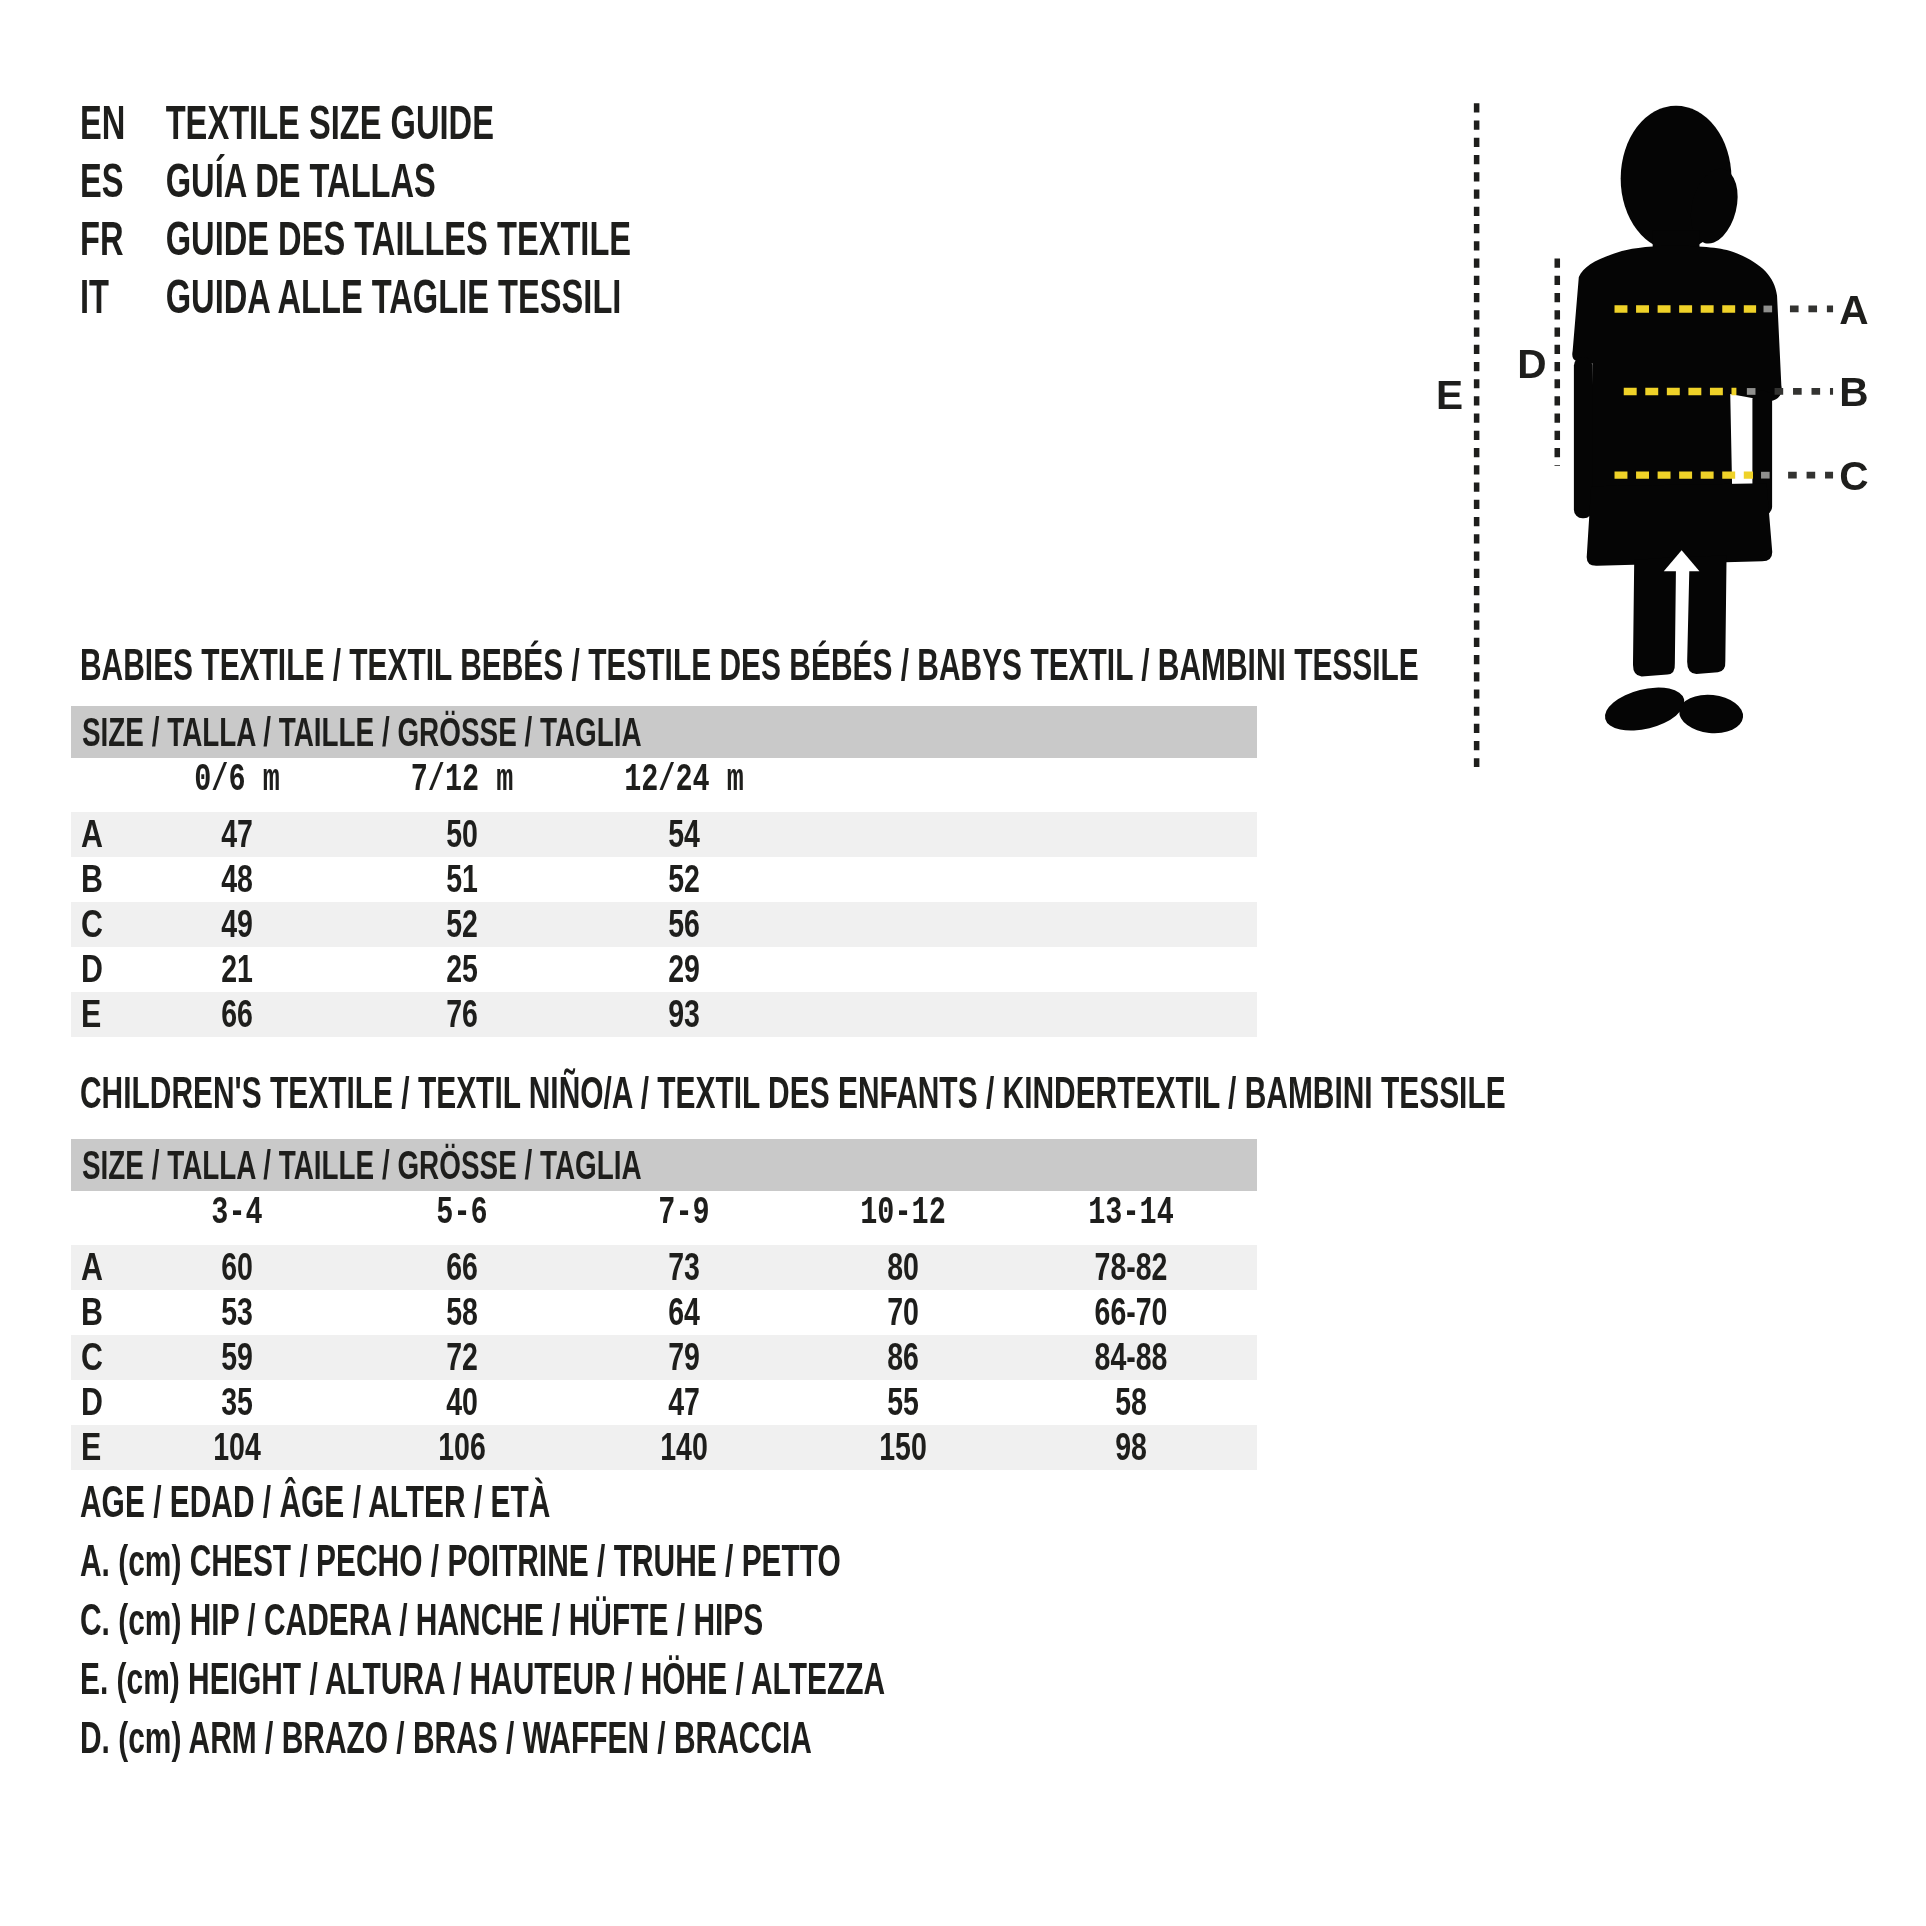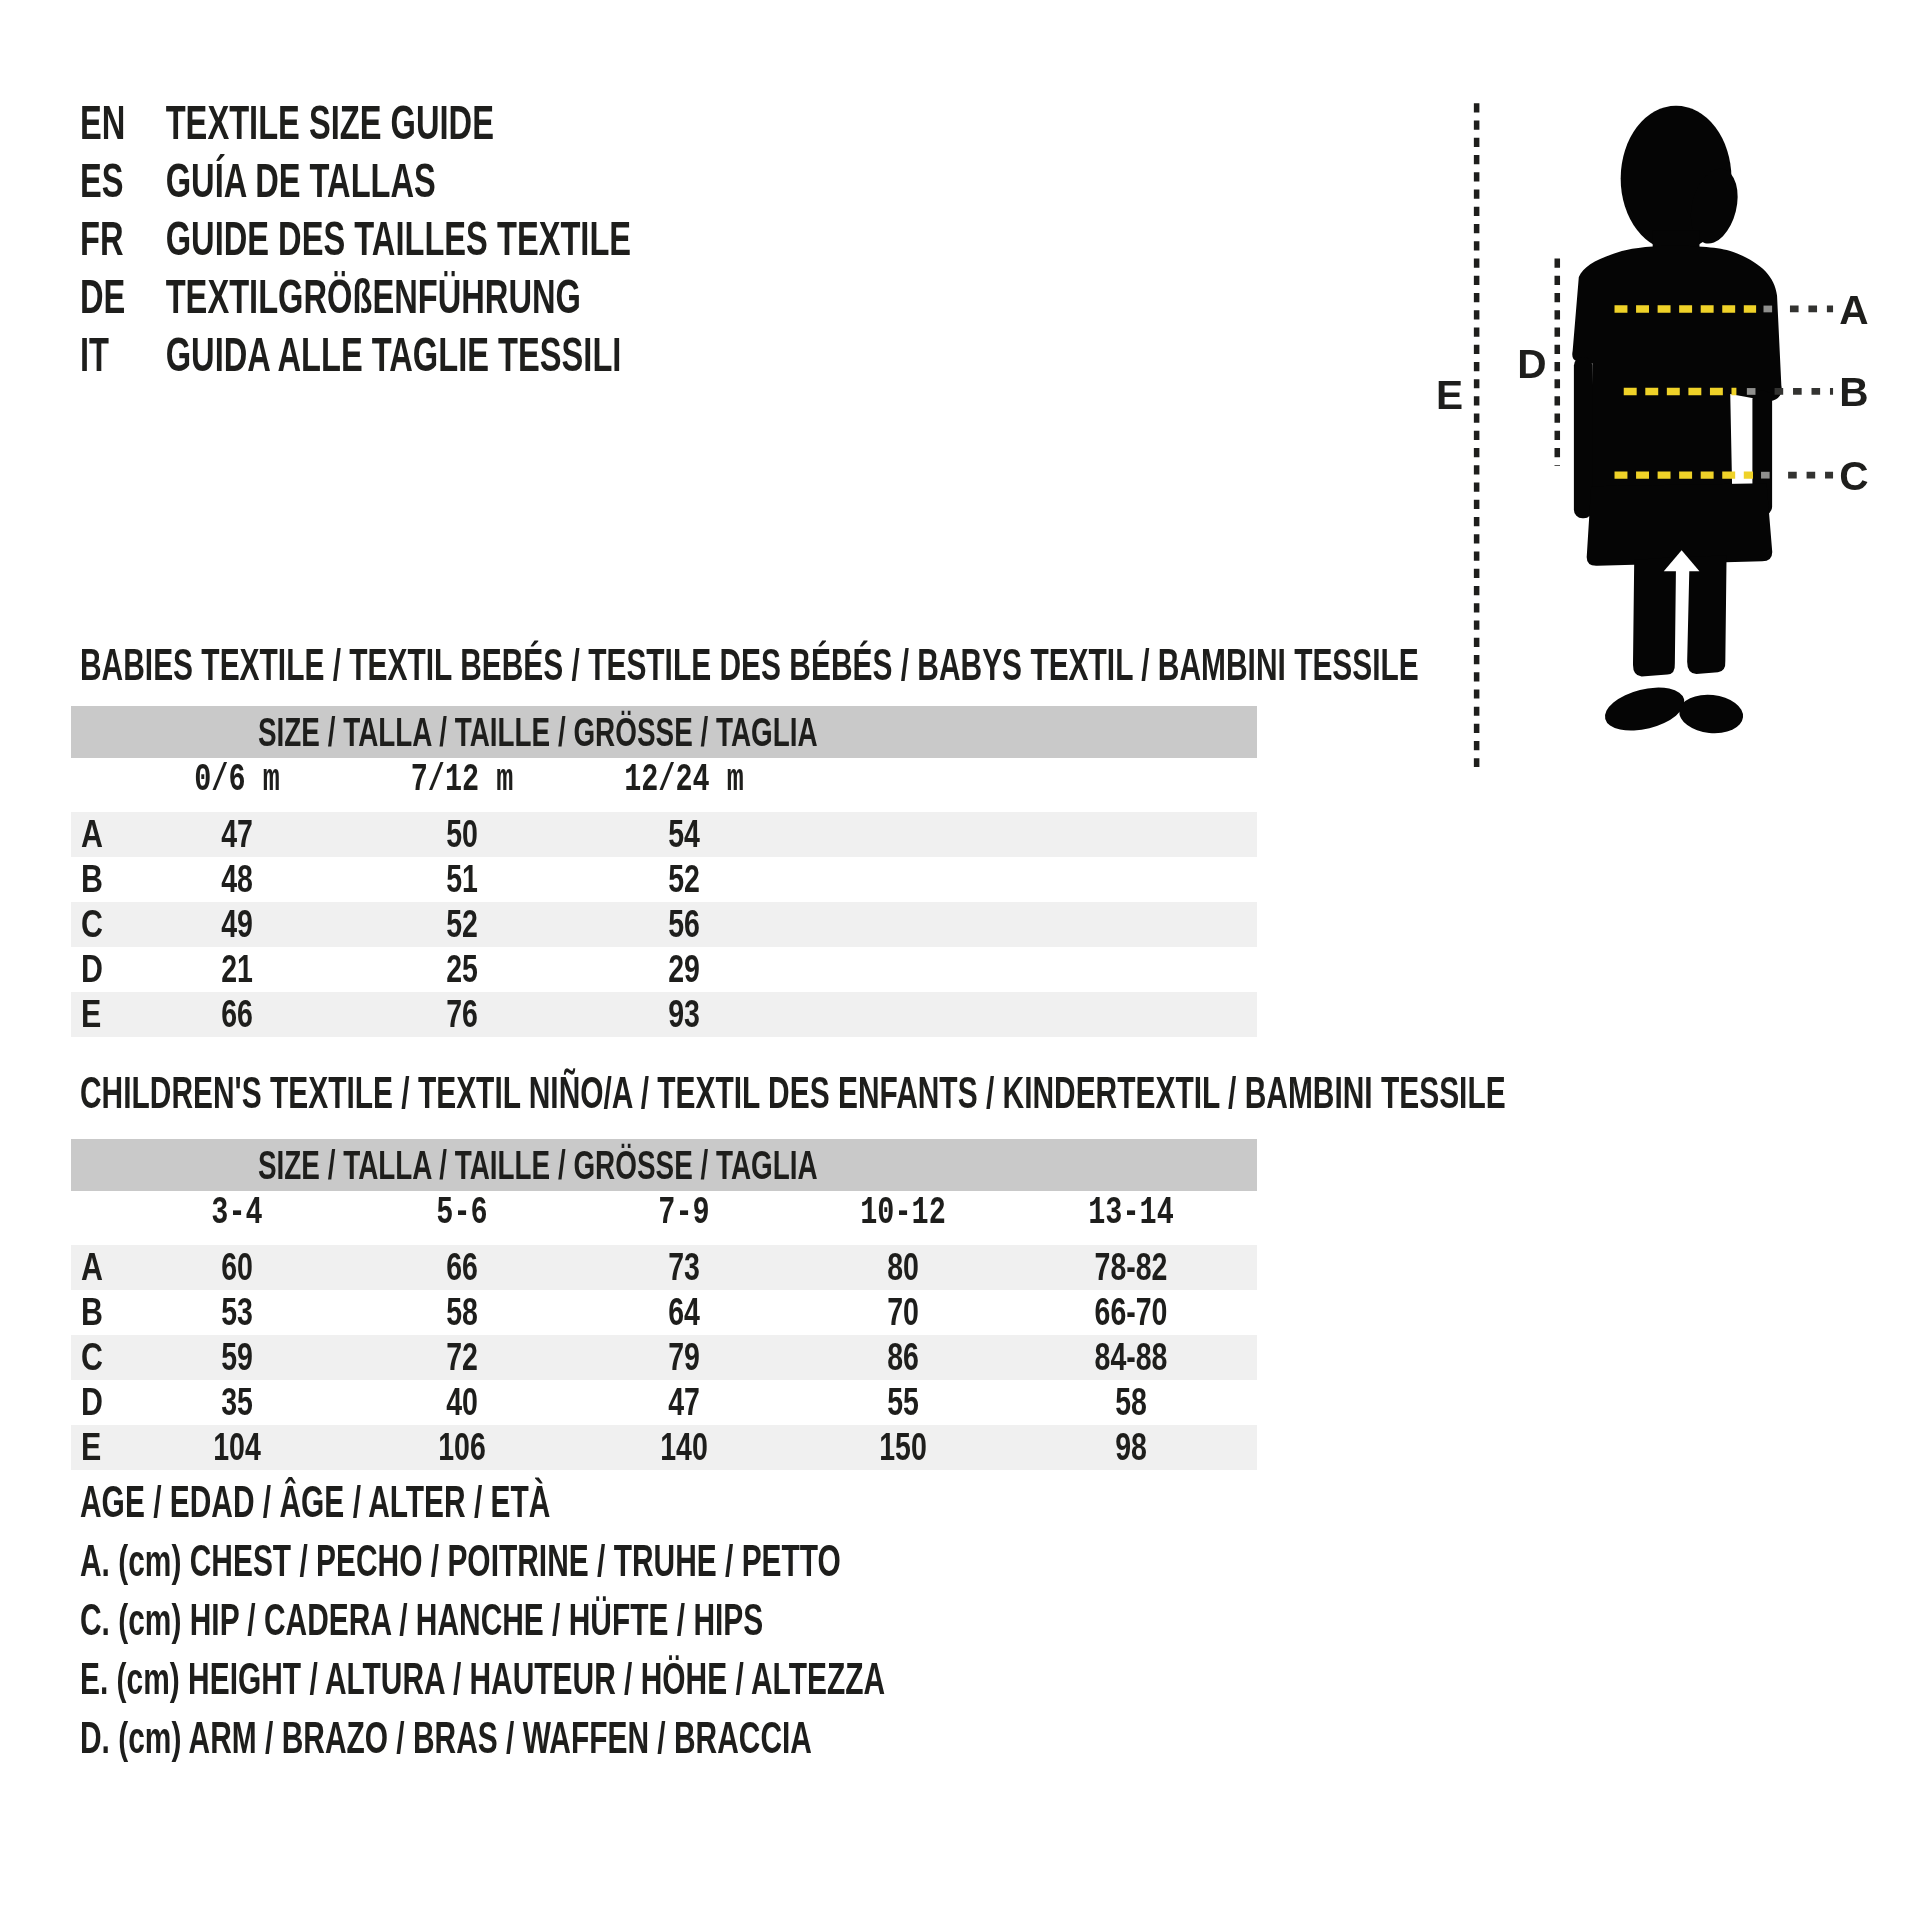--- a/index.html
+++ b/index.html
@@ -7,21 +7,21 @@
         font-family:"Liberation Sans","DejaVu Sans",sans-serif;color:#1e1e1c;}
   .abs{position:absolute;}
   .cond{display:inline-block;transform:scaleX(0.68);transform-origin:0 50%;white-space:nowrap;}
   
   .lang-row{height:58px;line-height:58px;font-size:48px;font-weight:700;white-space:nowrap;}
   .lang-code{display:inline-block;width:126px;}
   
   .heading{font-size:44px;font-weight:700;line-height:1.1;white-space:nowrap;}
   
   .table{position:absolute;width:1186px;}
-  .bar{position:relative;height:52px;line-height:52px;background:#c9c9c9;text-align:center;}
+  .bar{position:relative;height:52px;line-height:52px;background:#c9c9c9;}
   .bar-label{font-size:41px;font-weight:700;margin-left:11px;}
   .colrow{position:relative;height:54px;line-height:43px;font-family:Liberation Mono, monospace;}
   .trow{position:relative;height:45px;line-height:45px;}
   .stripe{background:#f0f0f0;}
   .cell{position:absolute;top:0;font-size:38px;font-weight:700;
         transform:translateX(-50%) scaleX(0.75);transform-origin:50% 50%;white-space:nowrap;}
   .rlet{position:absolute;left:10px;top:0;font-size:38px;font-weight:700;
         transform:scaleX(0.8);transform-origin:0 50%;}
   
   .legend-line{height:59px;line-height:59px;font-size:44px;font-weight:700;white-space:nowrap;}
@@ -30,21 +30,20 @@
 </style>
 </head>
 <body>
 
 <div id="page">
 
   <div class="abs" style="left:80px;top:94px;">
     <div class="lang-row"><span class="cond"><span class="lang-code">EN</span><span>TEXTILE SIZE GUIDE</span></span></div>
     <div class="lang-row"><span class="cond"><span class="lang-code">ES</span><span>GUÍA DE TALLAS</span></span></div>
     <div class="lang-row"><span class="cond"><span class="lang-code">FR</span><span>GUIDE DES TAILLES TEXTILE</span></span></div>
-    <div class="lang-row"><span class="cond"><span class="lang-code">DE</span><span>TEXTILGRÖßENFÜHRUNG</span></span></div>
     <div class="lang-row"><span class="cond"><span class="lang-code">IT</span><span>GUIDA ALLE TAGLIE TESSILI</span></span></div>
   </div>
 
   <div class="abs" style="left:1436px;top:92px;width:474px;height:690px;">
     <svg width="474" height="690" viewBox="0 0 770 1120">
 
       <line x1="66" y1="18" x2="66" y2="1096" stroke="#1e1e1c" stroke-width="9" stroke-dasharray="15 13"></line>
 
       <line x1="197" y1="270" x2="197" y2="607" stroke="#1e1e1c" stroke-width="9" stroke-dasharray="15 13"></line>
 

